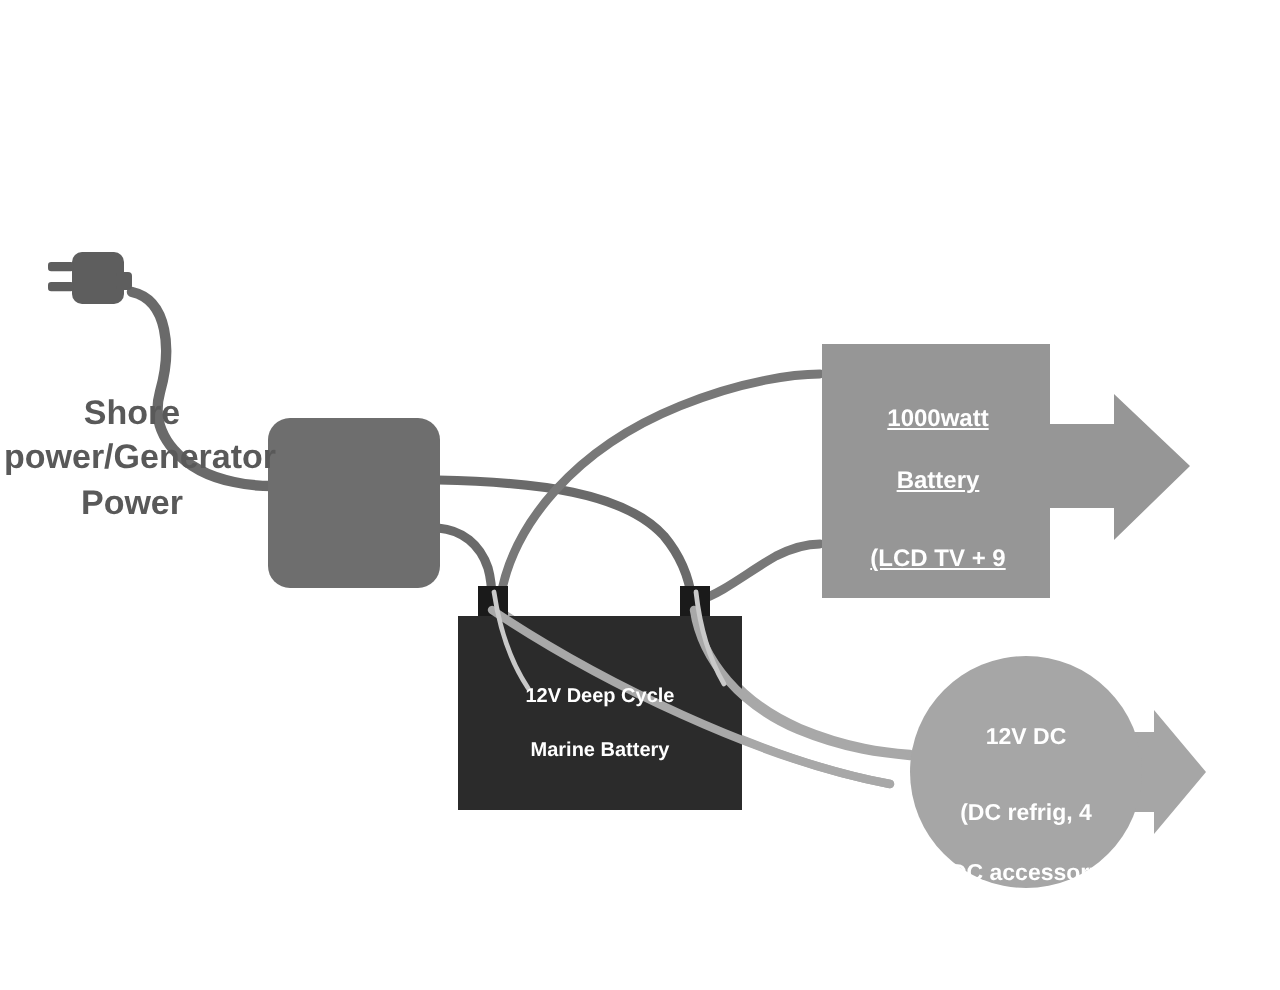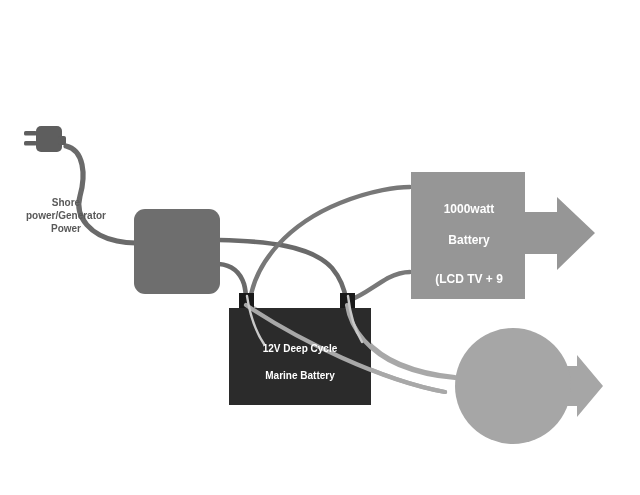--- a/index.html
+++ b/index.html
@@ -22,33 +22,34 @@
     text-align:center;
     line-height:1.32;
     white-space:pre-line;
     pointer-events:none;
   }
   .lbl-dark{color:#595959;}
   .lbl-white{color:#ffffff;}
 
   #shore-label{
     left:2px; top:196px; width:128px;
-    font-size:10px; color:#595959;
+    font-size:17px; color:#595959;
   }
   #charger-label{
     left:130px; top:223px; width:92px;
     font-size:12.5px;
   }
   #battery-label{
     left:230px; top:329px; width:140px;
     font-size:10px;
   }
   #inverter-label{
     left:410px; top:186px; width:118px;
     font-size:12px;
+    text-decoration:underline;
   }
   #dc-label{
     left:455px; top:347px; width:116px;
     font-size:11.5px;
   }
   .gap{display:block;height:7px;}
 </style>
 </head>
 <body>
 
@@ -113,14 +114,21 @@
   </div>
 
   <div class="lbl lbl-white" id="inverter-label">
     <span>1000watt</span><br>
     <span>Battery</span>
     <span class="gap"></span>
     <span>(LCD TV + 9</span><br>
     <span>120 outlets)</span>
   </div>
 
+  <div class="lbl lbl-white" id="dc-label">
+    <span>12V DC</span>
+    <span class="gap"></span>
+    <span>(DC refrig, 4</span><br>
+    <span>DC accessory</span><br>
+    <span>outlets)</span>
+  </div>
 
 </div>
 
 </body></html>

